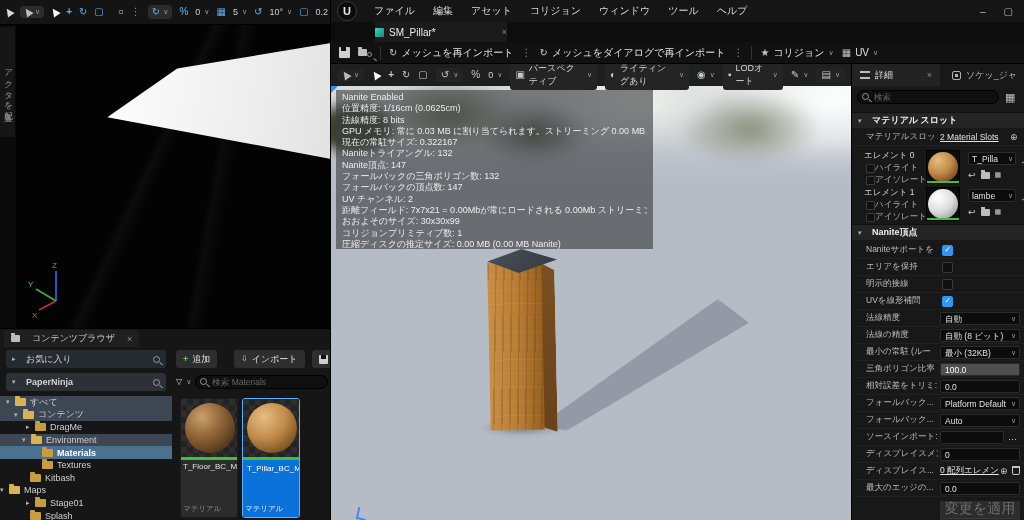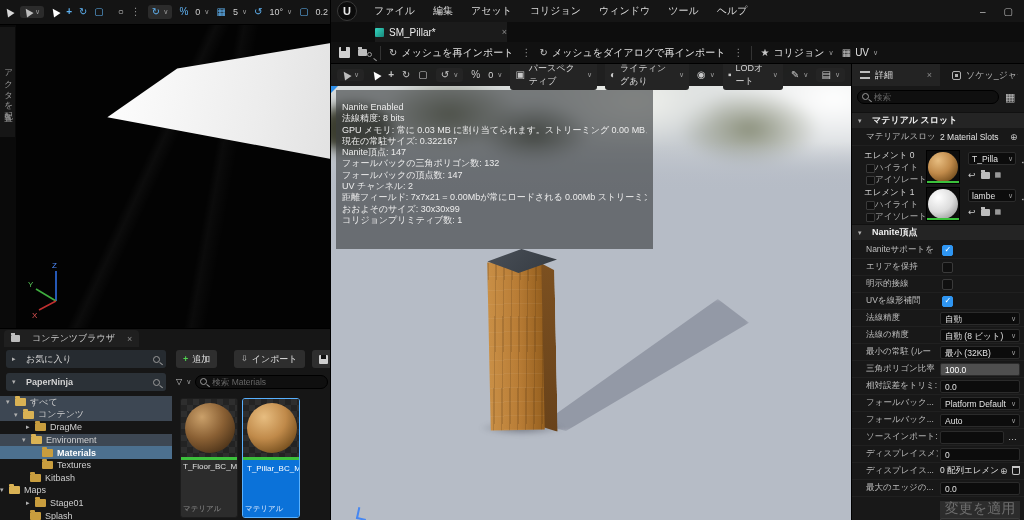--- a/index.html
+++ b/index.html
@@ -110,21 +110,21 @@
       radial-gradient(150px 75px at 515px 45px, #ffffff, transparent),
       linear-gradient(#e2e5e2 0%, #c6cbd0 70%, #b6bcc6 100%); }
   .bfade{ position:absolute; left:0; top:78px; width:520px; height:60px;
           background:linear-gradient(rgba(182,188,198,0), #b6bcc6 85%); }
   #vp-toolbar{ position:absolute; left:0; top:0; width:520px; height:22px; background:rgba(18,18,18,.94);
                display:flex; align-items:center; gap:8px; padding:0 6px; font-size:9px; color:#d5d5d5; z-index:5;}
   .vpbtn{ background:#242424; border-radius:3px; padding:2px 5px; display:flex; gap:4px; align-items:center; }
   .focus-corner{ position:absolute; left:0; top:22px; width:0; height:0; z-index:6;
                  border-top:7px solid #2f8fe8; border-right:7px solid transparent; }
   #nanite{ position:absolute; left:5px; top:26px; width:317px; height:159px; background:rgba(58,61,63,.62);
-           z-index:4; color:#ececec; font-size:9px; line-height:11.3px; padding:12px 6px; }
+           z-index:4; color:#ececec; font-size:9px; line-height:11.3px; padding:2px 6px; }
   .shadow-band{ position:absolute; left:210px; top:235px; width:208px; height:132px;
       clip-path:polygon(0% 95%, 85% 0%, 100% 18%, 12% 100%); background:rgba(100,106,122,.42); filter:blur(2px); }
   .pillar-contact{ position:absolute; left:148px; top:356px; width:86px; height:16px; border-radius:50%;
       background:radial-gradient(rgba(55,58,70,.5), transparent 70%); filter:blur(2px);}
   .pillar-front{ position:absolute; left:158px; top:198px; width:54px; height:168px;
       background:
        repeating-linear-gradient(92deg, rgba(60,35,10,.18) 0 1.5px, transparent 1.5px 8px),
        repeating-linear-gradient(1deg, rgba(255,255,255,.05) 0 1px, transparent 1px 14px),
        linear-gradient(90deg,#c98f46,#b87c35 55%,#96601f);
       transform:rotate(-1.2deg); }
@@ -146,21 +146,21 @@
   .sliders{ width:10px; height:8px; border-top:2px solid #bdbdbd; border-bottom:2px solid #bdbdbd; position:relative; flex:none;}
   .socketico{ width:9px; height:9px; border:1.3px solid #b0b0b0; border-radius:2px; flex:none; position:relative;}
   .socketico::after{ content:""; position:absolute; left:2px; top:2px; width:3px; height:3px; background:#b0b0b0;}
   .dsearch{ position:absolute; left:5px; top:26px; width:142px; }
   .gridico{ position:absolute; left:153px; top:27px; color:#bdbdbd; font-size:11px; }
   .sect{ position:absolute; left:0; width:174px; height:16px; background:#242424; border-top:1px solid #111;
          display:flex; align-items:center; gap:5px; padding:0 6px; color:#f0f0f0; font-weight:bold; font-size:9px;}
   .drow{ position:absolute; left:0; width:174px; height:17px; border-bottom:1px solid rgba(255,255,255,.035);
          display:flex; align-items:center; }
   .dlabel{ position:absolute; left:14px; width:72px; color:#bdbdbd; font-size:8.5px; white-space:nowrap; overflow:hidden;}
-  .dval{ position:absolute; left:88px; color:#e2e2e2; font-size:8.5px; white-space:nowrap; }
+  .dval{ position:absolute; left:88px; color:#e2e2e2; font-size:8.5px; white-space:nowrap;text-decoration:underline; }
   .cbx{ position:absolute; left:90px; width:11px; height:11px; background:#101010; border:1px solid #3a3a3a; border-radius:2px;}
   .cbx.on{ background:#2f96f3; border-color:#2f96f3; }
   .cbx.on::after{ content:"✓"; color:#fff; font-size:8px; position:absolute; left:1.5px; top:-0.5px; }
   .sel,.inp{ position:absolute; left:88px; width:80px; height:13px; background:#0c0c0c; border:1px solid #2b2b2b;
         border-radius:2px; color:#e2e2e2; font-size:8.5px; line-height:12px; padding:0 4px; white-space:nowrap; overflow:hidden;}
   .sel::after{ content:"∨"; position:absolute; right:3px; top:0; font-size:7px; color:#999; }
   .inp.lite{ background:#4f4f4f; color:#fff; }
   .dots{ position:absolute; left:156px; color:#cfcfcf; }
   .addc{ color:#c5c5c5; }
   .trash{ width:8px; height:9px; border:1px solid #c5c5c5; border-top:2.5px solid #c5c5c5; border-radius:0 0 2px 2px; display:inline-block;}
@@ -461,30 +461,33 @@
           </span>
         <span class="vpbtn">
             <span class="ico">▤</span>
             <span class="chev">∨</span>
           </span>
       </div>
       <div class="focus-corner"></div>
 
       <div id="nanite">
         <div>Nanite Enabled</div>
+        <div>位置精度: 1/16cm (0.0625cm)</div>
         <div>法線精度: 8 bits</div>
         <div class="nowrap">GPU メモリ: 常に 0.03 MB に割り当てられます。ストリーミング 0.00 MB、合計 0.03 MB。</div>
         <div>現在の常駐サイズ: 0.322167</div>
+        <div>Naniteトライアングル: 132</div>
         <div>Nanite頂点: 147</div>
         <div>フォールバックの三角ポリゴン数: 132</div>
         <div>フォールバックの頂点数: 147</div>
         <div>UV チャンネル: 2</div>
         <div class="nowrap">距離フィールド: 7x7x21 = 0.00Mbが常にロードされる 0.00Mb ストリーミングされる</div>
         <div>おおよそのサイズ: 30x30x99</div>
         <div>コリジョンプリミティブ数: 1</div>
+        <div>圧縮ディスクの推定サイズ: 0.00 MB (0.00 MB Nanite)</div>
       </div>
     </div>
 
     <div id="details">
       <div class="dtab active">
         <span class="sliders"></span>
         <span>詳細</span>
         <span class="sp"></span>
           <span class="close-x">×</span>
       </div>

